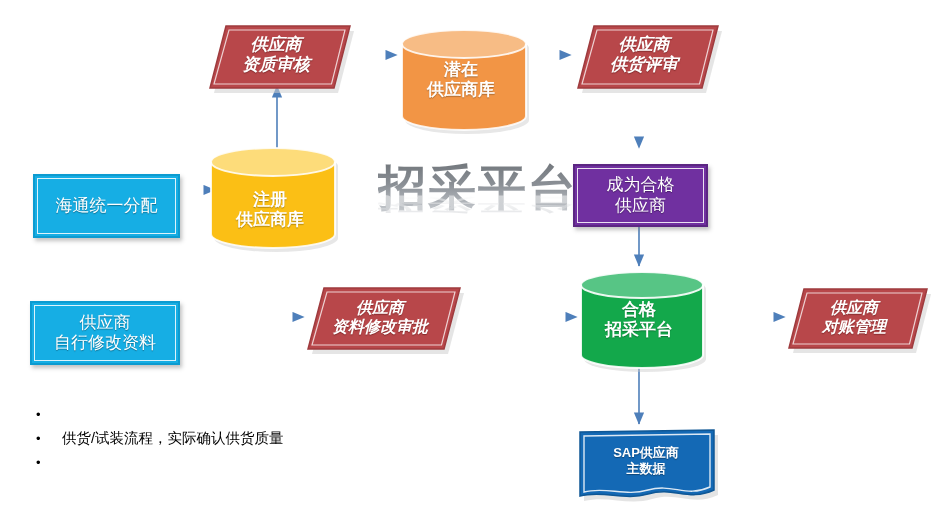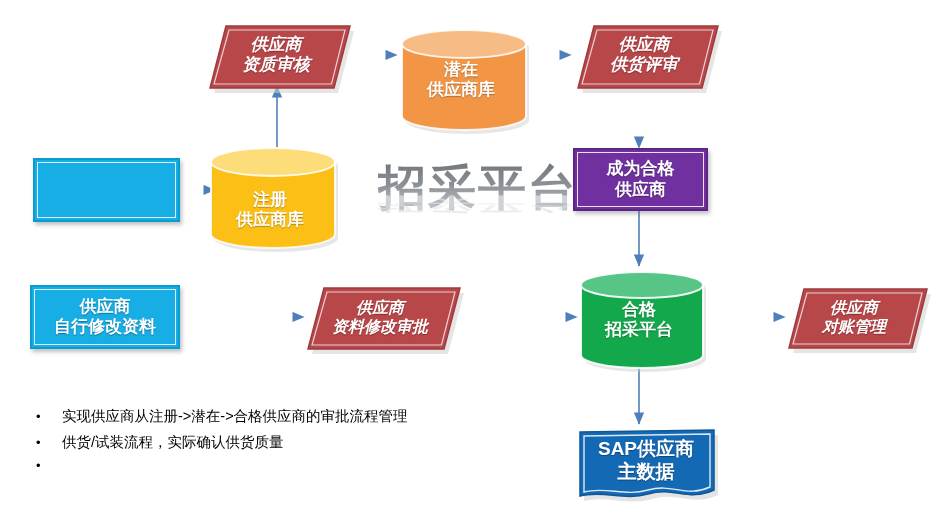--- a/index.html
+++ b/index.html
@@ -50,23 +50,24 @@
     font-style: italic;
     font-weight: bold;
     line-height: 1.2;
     text-shadow: 0 1px 1px rgba(90,20,20,.55);
     pointer-events: none;
   }
   
   .rectbox {
     border-style: solid;
     border-width: 2px;
-    font-weight: bold;
+    font-weight: normal;
     text-shadow: 0 1px 1px rgba(0,0,0,.35);
     box-shadow: 2px 3px 4px rgba(120,120,120,.45);
+    margin-top: 16px;
   }
   .rectbox .inner {
     position: absolute;
     left: 2px; top: 2px; right: 2px; bottom: 2px;
     border: 1px solid rgba(255,255,255,.85);
     pointer-events: none;
   }
   
   .cyl {
     position: absolute;
@@ -245,20 +246,21 @@
       <path d="M16,4 L140,4 L124,66 L0,66 Z" fill="#B8474A" stroke="#9E3B3E" stroke-width="1.5"></path>
       <path d="M19,8 L135,8 L121.5,62 L4,62 Z" fill="none" stroke="rgba(255,255,255,.75)" stroke-width="1.2"></path>
     </svg>
     <div class="para-label" style="font-size:17px;">供应商
 供货评审</div>
   </div>
 
   <div class="node rectbox" style="left:33px; top:158px; width:147px; height:64px;
               background:#16AEE4; border-color:#0C9BD0; font-size:17px;">
     <span class="inner"></span>
+    <span>海通统一分配</span>
   </div>
 
   <div class="cyl" style="left:206px; top:142px; width:128px; height:104px;">
     <svg width="136" height="112" viewBox="0 0 136 112">
       <g transform="translate(3,4)">
         <path d="M2,16 a62,14 0 0 1 124,0 L126,88 a62,14 0 0 1 -124,0 Z" fill="#c9c9c9" opacity=".45" transform="translate(3,4)"></path>
         <path d="M2,16 L2,88 a62,14 0 0 0 124,0 L126,16 Z" fill="#FBBF15"></path>
         <ellipse cx="64" cy="16" rx="62" ry="14" fill="#FDDC7A"></ellipse>
         <path d="M2,16 L2,88 a62,14 0 0 0 124,0 L126,16" fill="none" stroke="rgba(255,255,255,.85)" stroke-width="2"></path>
         <ellipse cx="64" cy="16" rx="62" ry="14" fill="none" stroke="rgba(255,255,255,.85)" stroke-width="2"></ellipse>
@@ -315,28 +317,27 @@
     <div class="para-label" style="font-size:16px;">供应商
 对账管理</div>
   </div>
 
   <div class="banner" style="left:578px; top:428px; width:136px; height:76px;">
     <svg width="144" height="84" viewBox="0 0 144 84">
       <path d="M2,4 L136,2 L136,62 C110,74 96,58 70,66 C46,73 26,62 2,68 Z" fill="#c9c9c9" opacity=".5" transform="translate(4,5)"></path>
       <path d="M2,4 L136,2 L136,62 C110,74 96,58 70,66 C46,73 26,62 2,68 Z" fill="#1469B5" stroke="#0F5795" stroke-width="1.5"></path>
       <path d="M6,8 L132,6 L132,59 C108,70 95,55 70,62 C47,69 28,58 6,64 Z" fill="none" stroke="rgba(255,255,255,.85)" stroke-width="1.4"></path>
     </svg>
-    <div class="banner-label" style="font-size:19px;">SAP供应商
+    <div class="banner-label" style="font-size:13px;">SAP供应商
 主数据</div>
   </div>
 
   <div class="bullets" style="left:36px; top:408px; width:500px;">
     <div class="bullet-row">
       <span class="bullet-dot">•</span>
-      <span class="bullet-text">实现供应商从注册-&gt;潜在-&gt;合格供应商的审批流程管理</span>
     </div>
     <div class="bullet-row">
       <span class="bullet-dot">•</span>
       <span class="bullet-text">供货/试装流程，实际确认供货质量</span>
     </div>
     <div class="bullet-row">
       <span class="bullet-dot">•</span>
     </div>
   </div>
 

